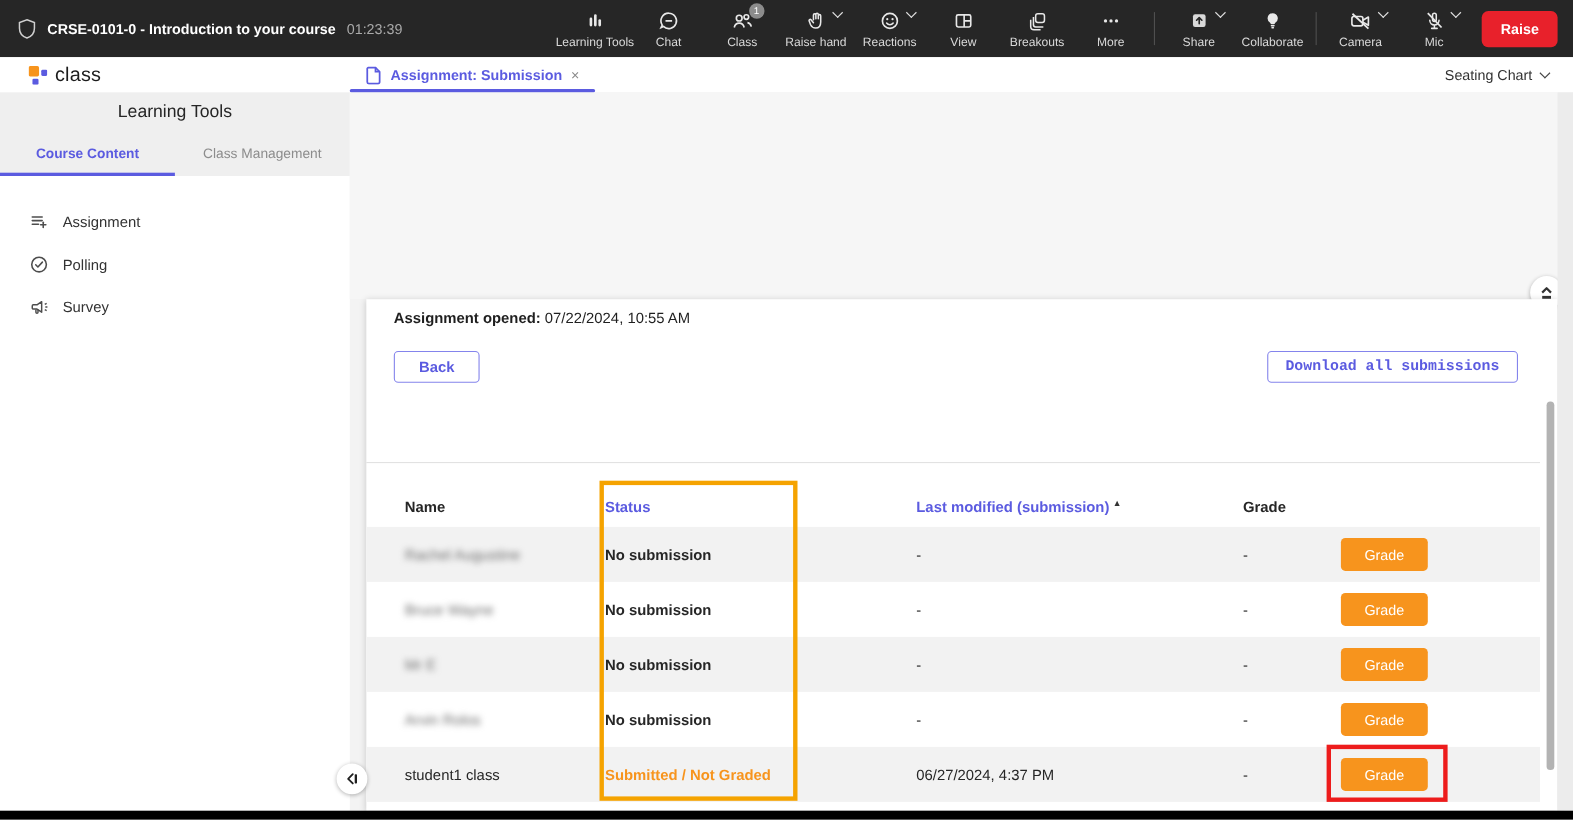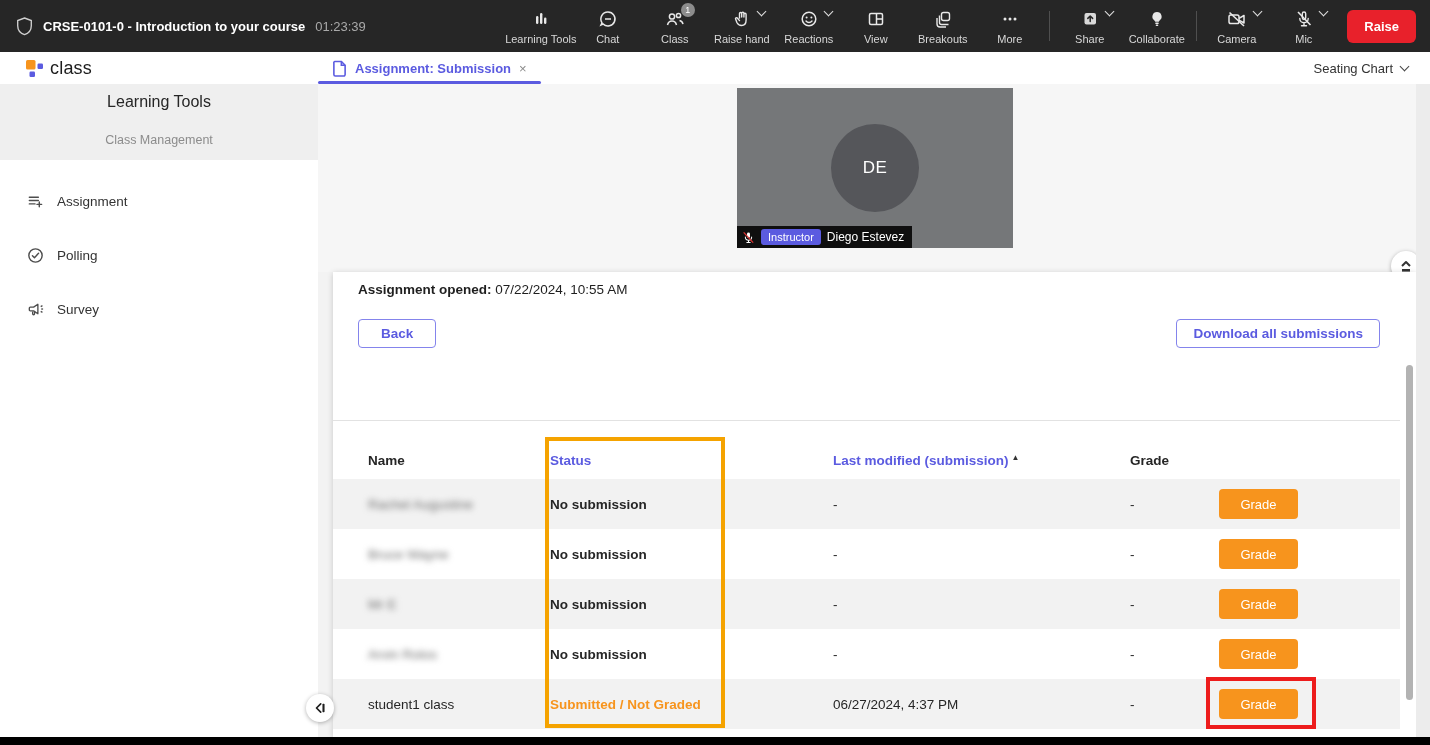--- a/index.html
+++ b/index.html
@@ -58,21 +58,21 @@
     position:absolute; top:84px; left:0; width:318px; bottom:8px; background:#fff;
   }
   .sidebar-head { background:#efefef; padding-top:9px; }
   .sidebar-title { text-align:center; font-size:16px; color:#262626; padding-bottom:13px; }
   .sidebar-tabs { display:flex; }
   .sidebar-tab {
     flex:1; text-align:center; font-size:12.5px; padding:9px 0 10px; cursor:pointer; color:#8c8c8c;
     border-bottom:3px solid transparent;
   }
   .sidebar-tab.active { color:#5b5be0; font-weight:bold; border-bottom-color:#5b5be0; }
-  .side-items { padding:28px 0 0 26px; display:flex; flex-direction:column; gap:27px; }
+  .side-items { padding:28px 0 0 26px; display:flex; flex-direction:column; gap:12px; }
   .side-item { display:flex; align-items:center; gap:12px; cursor:pointer; padding:4px 0; }
   .side-item-label { font-size:13.5px; color:#333; }
   
   .video-strip { position:absolute; top:84px; left:318px; right:0; height:188px; background:#f6f6f6; }
   .video-tile {
     position:absolute; left:419px; top:4px; width:276px; height:160px; background:#757779;
     display:flex; align-items:center; justify-content:center;
   }
   .avatar { width:88px; height:88px; border-radius:50%; background:#55565a; display:flex; align-items:center; justify-content:center; }
   .avatar-initials { color:#fff; font-size:17px; letter-spacing:.5px; }
@@ -92,21 +92,21 @@
     position:absolute; left:333px; top:272px; width:1083px; bottom:8px; background:#fff;
     box-shadow:0 1px 6px rgba(0,0,0,.18);
   }
   .opened-line { position:absolute; top:10px; left:25px; font-size:13.5px; color:#1f1f1f; }
   .opened-label { font-weight:bold; }
   .btn-outline {
     position:absolute; border:1px solid #8484ec; background:#fff; color:#5b5be0; border-radius:4px;
     font-family:inherit; font-size:13.5px; font-weight:bold; height:29px; padding:0 22px; cursor:pointer;
   }
   .back-btn { top:47px; left:25px; }
-  .download-btn { top:47px; right:36px; padding:4px 16px; }
+  .download-btn { top:47px; right:36px; padding:4px 16px;font-family:Liberation Mono, monospace; }
   .page-heading { position:absolute; top:96px; left:25px; font-size:25px; font-weight:600; color:#1c1c1c; }
   
   .table { position:absolute; top:148px; left:0; right:16px; border-top:1px solid #e2e2e2; }
   .thead, .trow {
     display:grid; grid-template-columns:182px 283px 297px 89px 1fr;
     padding-left:35px; align-items:center;
   }
   .thead { height:58px; align-items:end; padding-bottom:11px; }
   .th { font-size:13.5px; font-weight:bold; color:#262626; }
   .th.purple { color:#5b5be0; }
@@ -325,20 +325,21 @@
     <div class="seating">
       <span class="seating-label">Seating Chart</span>
       <span class="chev-dark"></span>
     </div>
   </div>
 
   <div class="sidebar">
     <div class="sidebar-head">
       <div class="sidebar-title">Learning Tools</div>
       <div class="sidebar-tabs">
+        <div class="sidebar-tab active">Course Content</div>
         <div class="sidebar-tab">Class Management</div>
       </div>
     </div>
     <div class="side-items">
       <div class="side-item">
         <svg width="19" height="19" viewBox="0 0 20 20">
           <g stroke="#4d4d4d" stroke-width="1.5" stroke-linecap="round" fill="none">
             <line x1="3.5" y1="5.5" x2="13" y2="5.5"></line>
               <line x1="3.5" y1="9" x2="13" y2="9"></line>
               <line x1="3.5" y1="12.5" x2="9.5" y2="12.5"></line>
@@ -364,34 +365,20 @@
               <line x1="15.5" y1="12" x2="17.3" y2="13"></line>
               <line x1="16" y1="9.5" x2="18" y2="9.5"></line>
           </g>
         </svg>
         <span class="side-item-label">Survey</span>
       </div>
     </div>
   </div>
 
   <div class="video-strip">
-    <div class="video-tile">
-      <div class="avatar">
-        <span class="avatar-initials">DE</span>
-      </div>
-      <div class="tile-label">
-        <svg width="13" height="13" viewBox="0 0 14 14">
-          <rect x="5.4" y="1.5" width="3.2" height="6" rx="1.6" fill="#fff"></rect>
-          <path d="M3.6 6.5a3.4 3.4 0 0 0 6.8 0M7 10v1.6M5.2 12.3h3.6" fill="none" stroke="#fff" stroke-width="1.1" stroke-linecap="round"></path>
-          <line x1="1.8" y1="1.5" x2="12" y2="12.5" stroke="#d33" stroke-width="1.4"></line>
-        </svg>
-        <span class="role-badge">Instructor</span>
-        <span class="tile-name">Diego Estevez</span>
-      </div>
-    </div>
     <button class="eject-btn">
       <svg width="14" height="13" viewBox="0 0 14 13">
         <path d="M3 6l4-4 4 4" fill="none" stroke="#333" stroke-width="2" stroke-linejoin="round"></path>
         <rect x="3" y="9" width="8" height="2.6" fill="#333"></rect>
       </svg>
     </button>
   </div>
 
   <div class="panel">
     <div class="opened-line">

